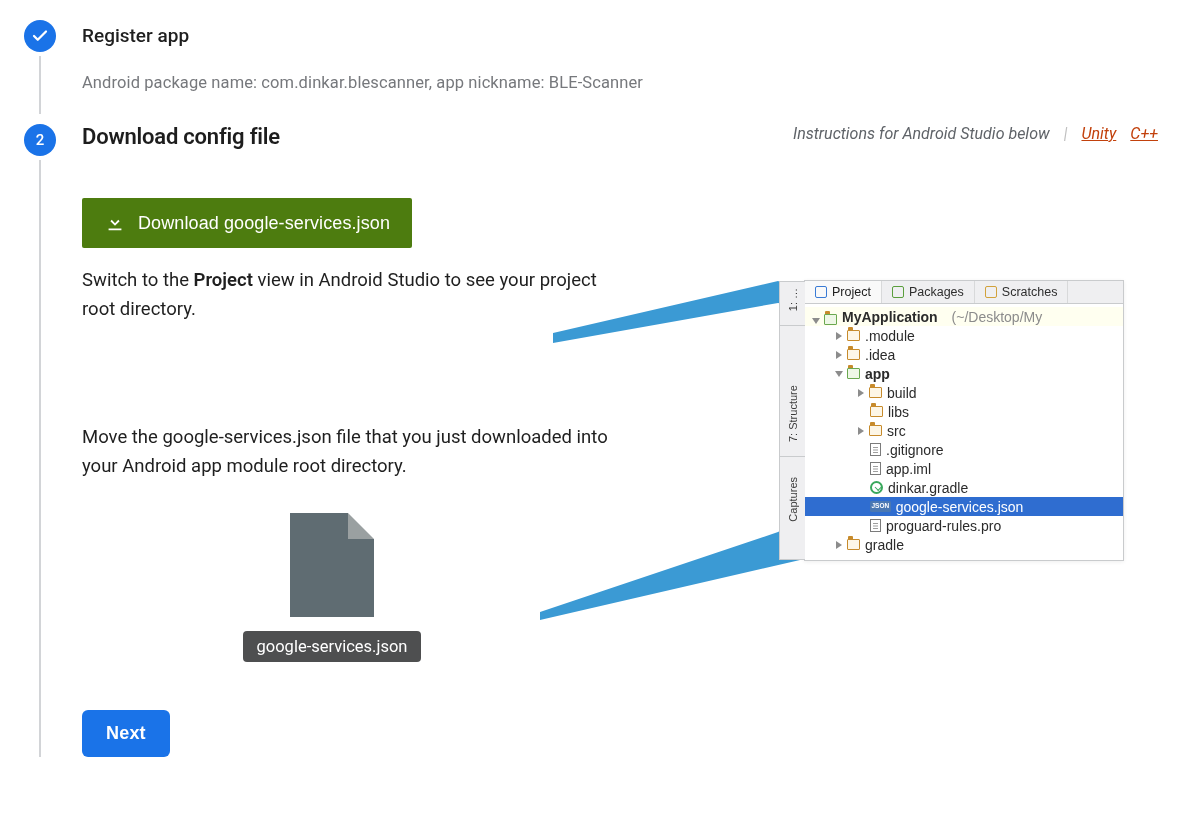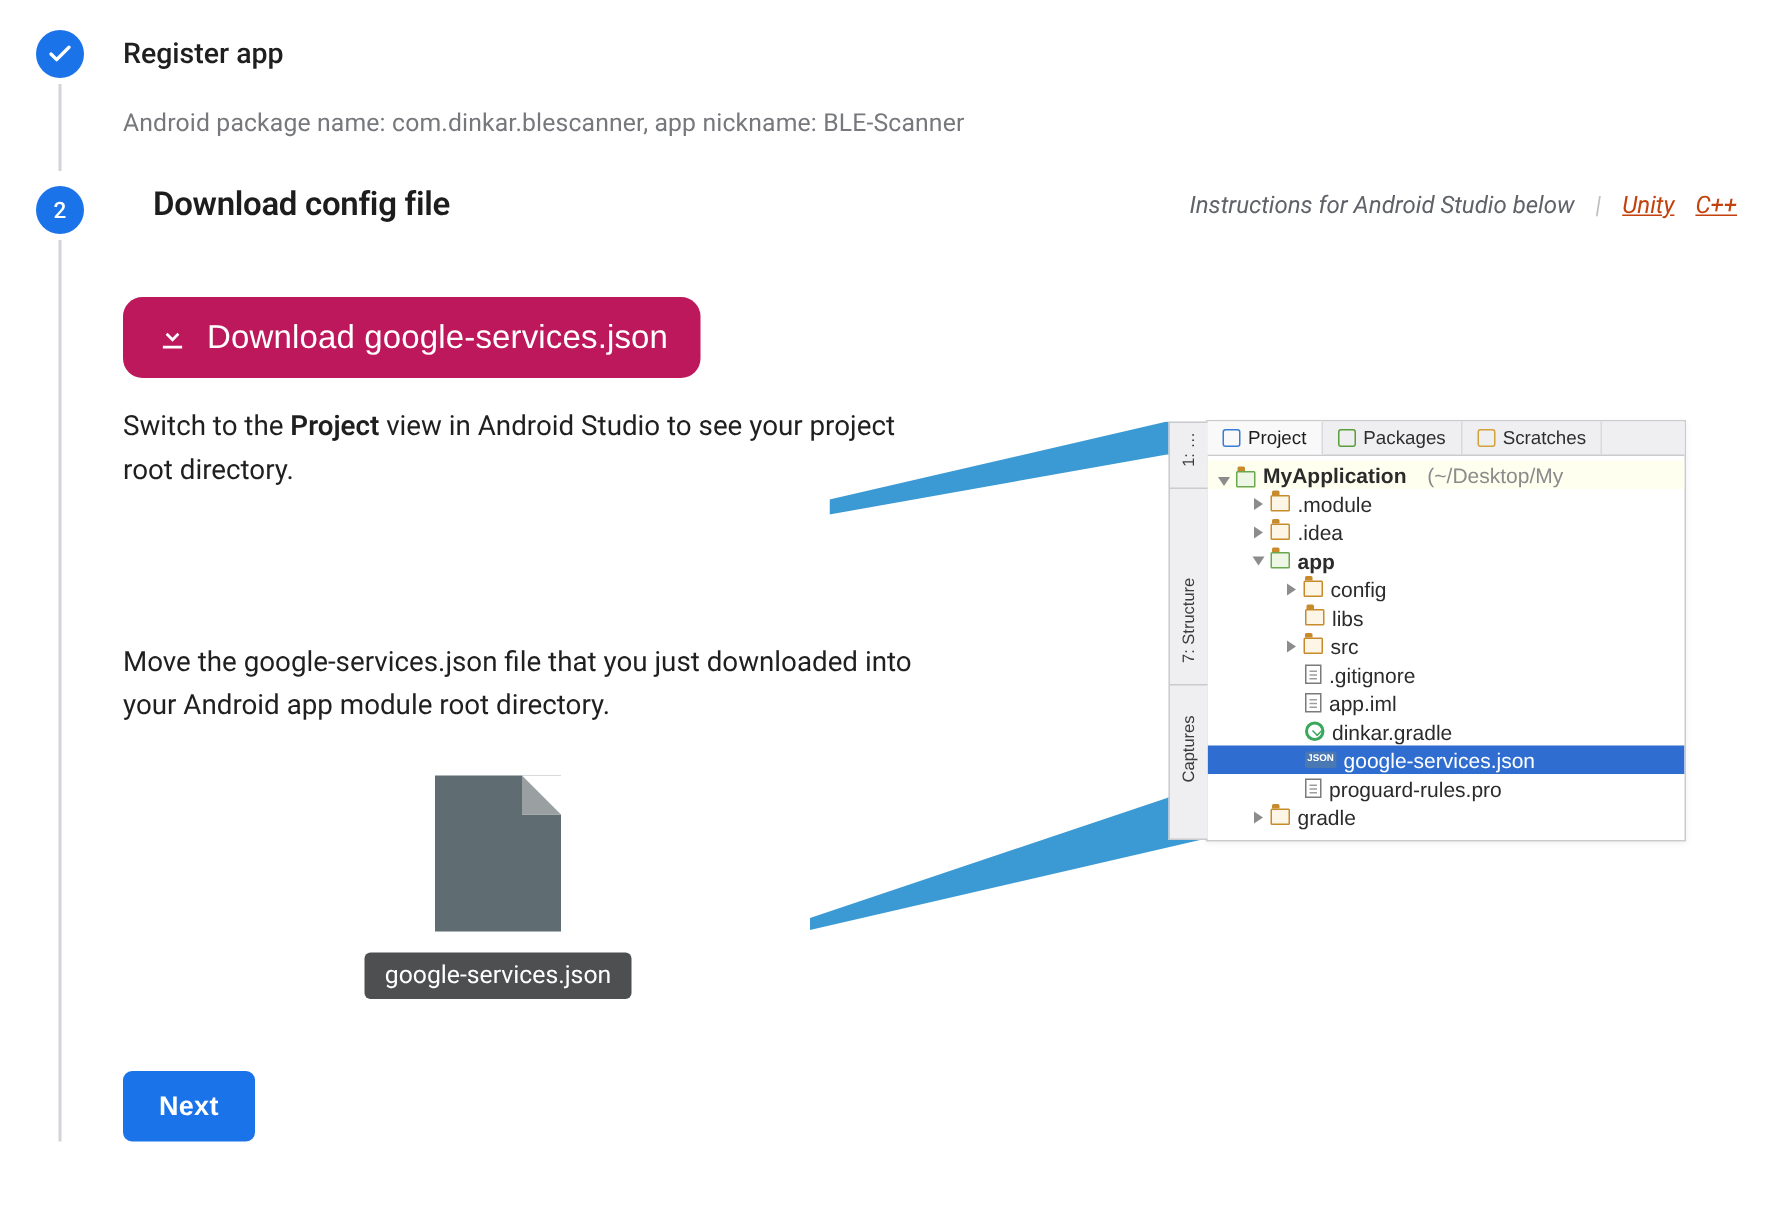--- a/index.html
+++ b/index.html
@@ -42,21 +42,21 @@
 
   .step1-title {
     font-size: 19px; font-weight: 500; color: #1f1f1f;
     padding-top: 4px;
   }
   .step1-sub {
     font-size: 16.5px; color: #76787c; margin-top: 26px;
     letter-spacing: .1px;
   }
 
-  .step2-header { display:flex; align-items:center;margin-left:20px; }
+  .step2-header { display:flex; align-items:flex-start; }
   .step2-title {
     font-size: 22px; font-weight: 600; color: #1d1d1d;
     letter-spacing: -0.2px;
   }
   .step2-links {
     margin-left: auto;
     font-size: 16px; color: #5f6368;
     display:flex; align-items:center; gap: 14px; font-style: italic;
   }
   .step2-links a {
@@ -72,24 +72,24 @@
     width:1.5px; background:#d2d4d7; flex:1;
     margin-top:4px;
   }
 
   .body-row { display:flex; }
 
   .main-col { margin-left:26px; flex:1; position:relative; }
 
   .dl-button {
     margin-top: 42px;
-    background: #be185d; color:#fff;
-    border:none; border-radius:13px;
+    background: #4d7c0f; color:#fff;
+    border:none; border-radius:2px;
     padding: 14px 22px;
-    font-size: 22px; font-weight:500;
+    font-size: 18px; font-weight:500;
     display:inline-flex; align-items:center; gap:12px;
     letter-spacing:.1px; cursor:pointer;
   }
   .dl-button svg { width:22px; height:22px; fill:#fff; }
 
   .para {
     font-size: 18.5px; color:#1f1f1f;
     line-height:1.55;
     margin-top: 18px;
     max-width: 540px;
@@ -358,21 +358,21 @@
     <div class="tree-row">
       <span class="spacer" style="width:18px"></span>
         <span class="tri down"></span>
       <span class="ico-folder mod"></span>
       <b>app</b>
     </div>
     <div class="tree-row">
       <span class="spacer" style="width:40px"></span>
         <span class="tri"></span>
       <span class="ico-folder"></span>
-      <span>config</span>
+      <span>build</span>
     </div>
     <div class="tree-row">
       <span class="spacer" style="width:52px"></span>
       <span class="ico-folder"></span>
       <span>libs</span>
     </div>
     <div class="tree-row">
       <span class="spacer" style="width:40px"></span>
         <span class="tri"></span>
       <span class="ico-folder"></span>

